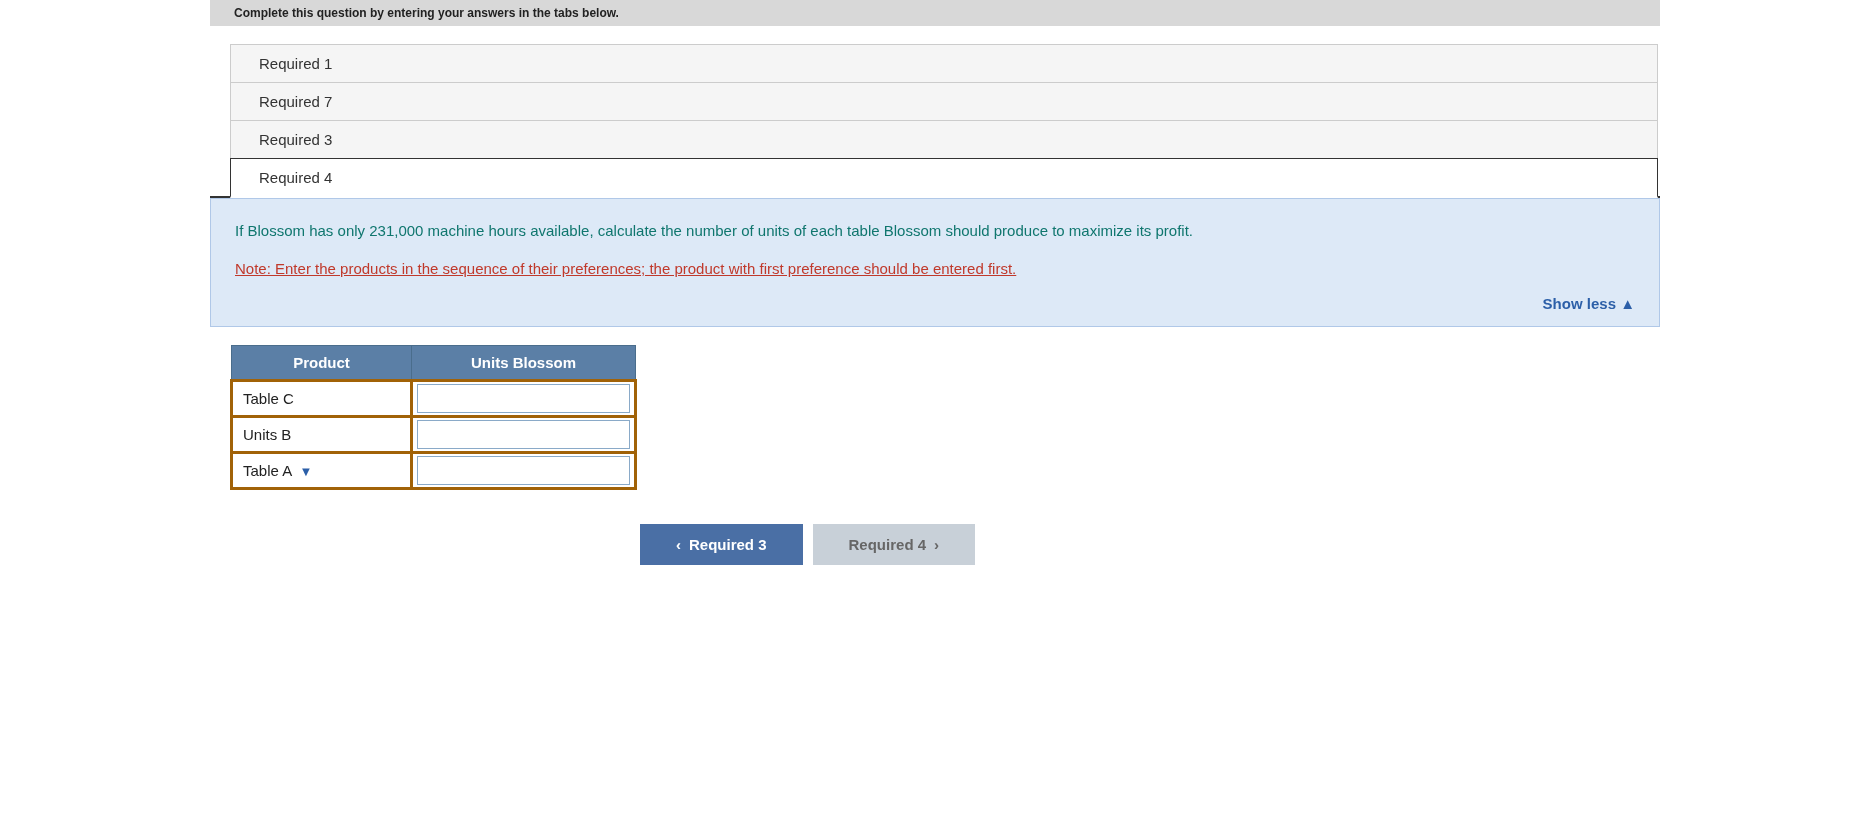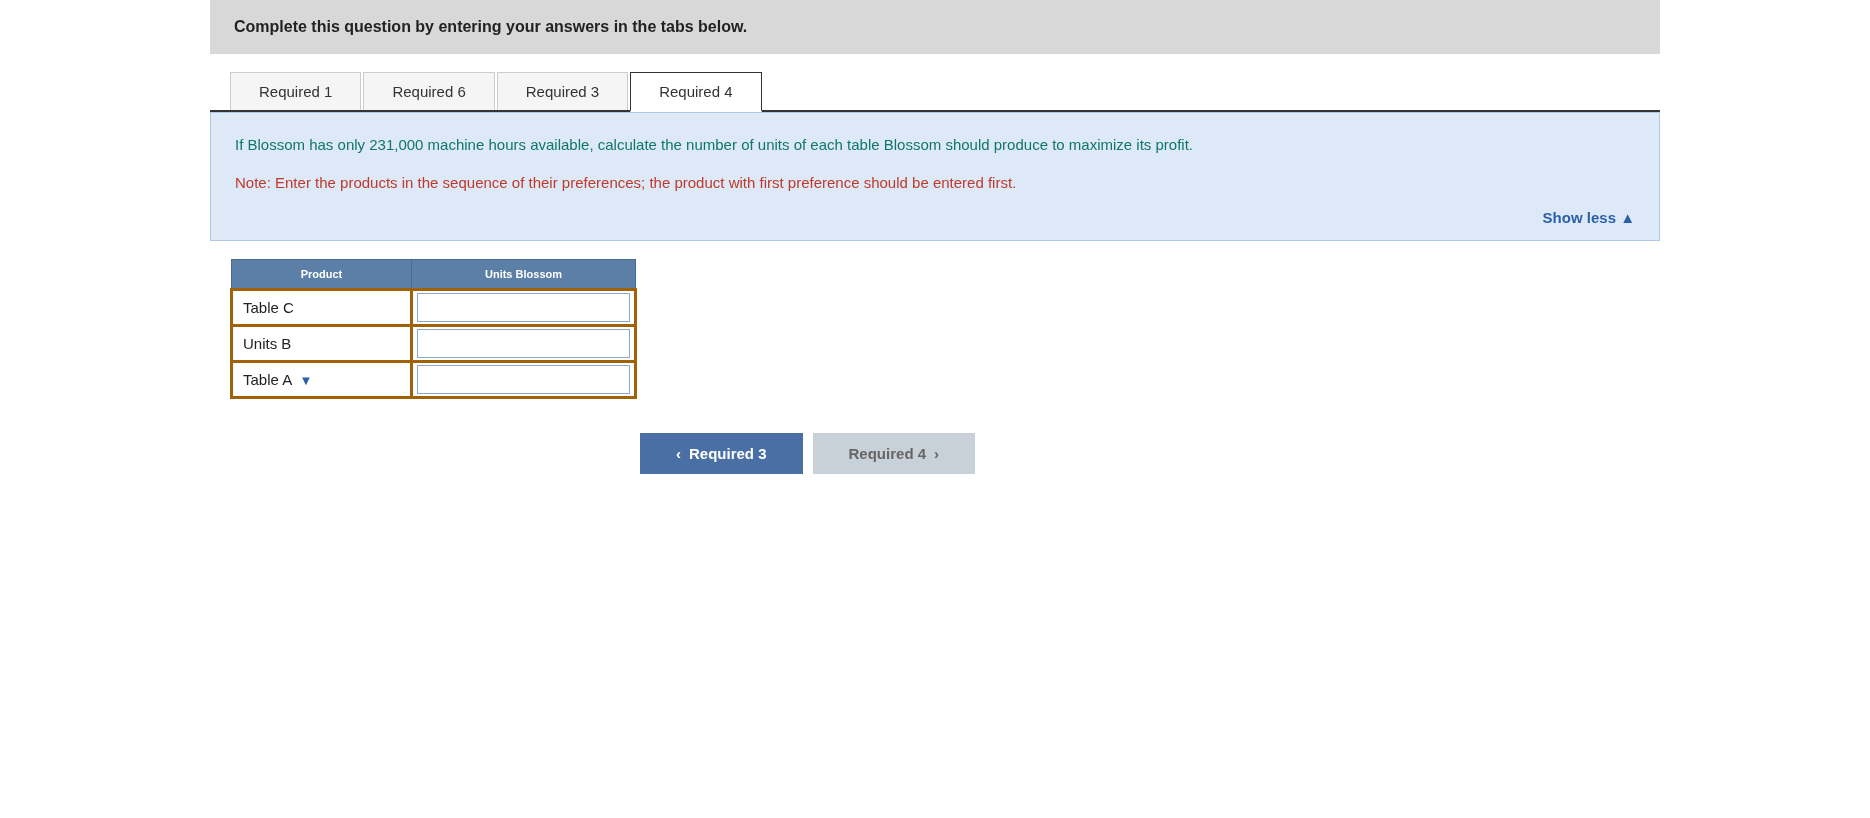--- a/index.html
+++ b/index.html
@@ -12,28 +12,29 @@
 
     .page-wrapper {
       max-width: 1450px;
       margin: 0 auto;
       padding: 0;
     }
 
     
     .instruction-bar {
       background: #d8d8d8;
-      padding: 18px 24px;
-      font-weight: bold;
-      font-size: 16px;
+      padding: 6px 24px;
+      font-weight: bold;
+      font-size: 12px;
     }
 
     
     .tabs-row {
       display: flex;
+      flex-direction: column;
       margin-top: 18px;
       padding-left: 20px;
       border-bottom: 2px solid #333;
     }
 
     .tab {
       padding: 10px 28px;
       border: 1px solid #ccc;
       border-bottom: none;
       background: #f5f5f5;
@@ -63,20 +64,21 @@
       font-size: 15px;
       line-height: 1.6;
       color: #0f766e;
       margin-bottom: 14px;
     }
 
     .info-panel .note {
       color: #c0392b;
       font-size: 15px;
       margin-bottom: 14px;
+      text-decoration: underline;
     }
 
     .show-less {
       text-align: right;
       color: #2c5fa8;
       font-weight: bold;
       font-size: 15px;
       cursor: pointer;
     }
 
@@ -88,21 +90,21 @@
     .data-table {
       border-collapse: collapse;
       margin: 10px 20px 24px 20px;
       min-width: 390px;
     }
 
     .data-table thead tr th {
       background: #5b7fa6;
       color: #fff;
       font-weight: bold;
-      font-size: 11px;
+      font-size: 15px;
       padding: 8px 24px;
       border: 1px solid #4a6d8c;
       text-align: center;
     }
 
     .data-table tbody tr td {
       border: 3px solid #a16207;
       padding: 4px 6px;
       font-size: 15px;
       vertical-align: middle;
@@ -180,21 +182,21 @@
 
   <div class="instruction-bar">
     <span>Complete this question by entering your answers in the tabs below.</span>
   </div>
 
   <div class="tabs-row">
     <div class="tab">
       <span>Required 1</span>
     </div>
     <div class="tab">
-      <span>Required 6</span>
+      <span>Required 7</span>
     </div>
     <div class="tab">
       <span>Required 3</span>
     </div>
     <div class="tab active">
       <span>Required 4</span>
     </div>
   </div>
 
   <div class="info-panel">

